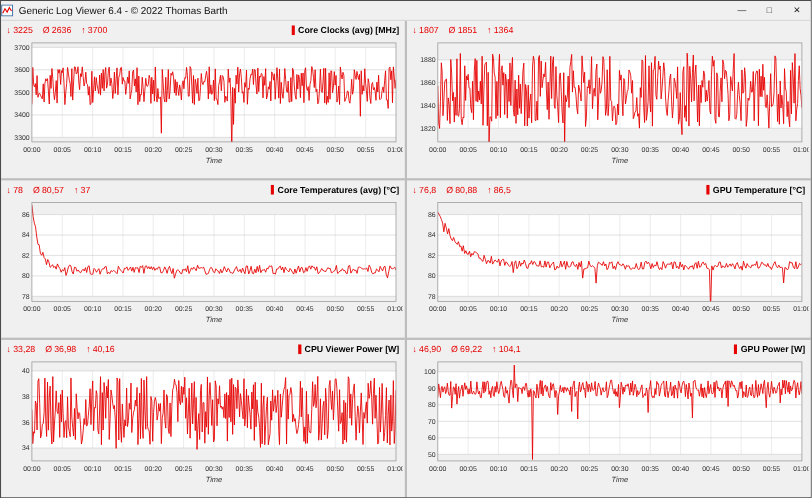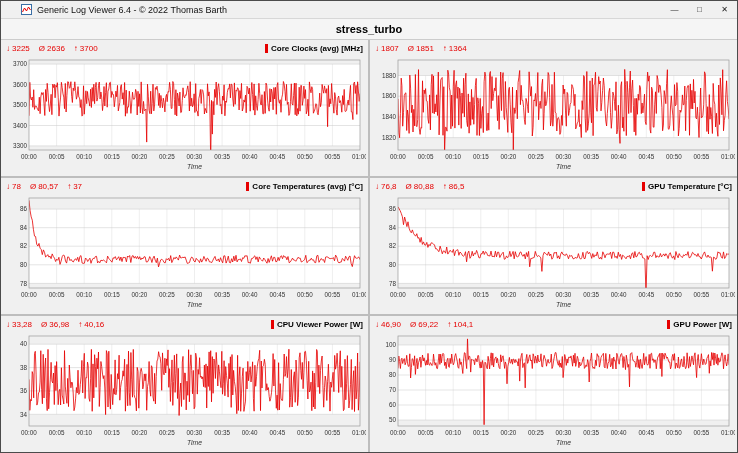--- a/index.html
+++ b/index.html
@@ -1,21 +1,21 @@
 <!DOCTYPE html>
 <html><head>
 <meta charset="utf-8">
 <style>
   * { margin:0; padding:0; box-sizing:border-box; }
   html,body { background:#cfcfcf; }
   body { font-family:"Liberation Sans", sans-serif; }
   .window { width:738px; height:453px; border:1px solid #4b4b4b; background:#f0f0f0;
             display:flex; flex-direction:column; overflow:hidden; }
   .titlebar { height:18px; background:#f0f0f0; border-bottom:1px solid #d7d7d7;
-              display:flex; align-items:center; padding-left:20px; font-size:9px; color:#111; flex:0 0 auto;text-align:center; }
+              display:flex; align-items:center; padding-left:0; font-size:9px; color:#111; flex:0 0 auto;text-align:center; }
   .app-icon { width:11px; height:11px; margin-right:5px; flex:0 0 auto; display:block; }
   .win-btns { margin-left:auto; display:flex; height:100%; }
   .win-btn { width:25px; display:flex; align-items:center; justify-content:center;
              font-size:8px; color:#222; cursor:default; }
   .doc-title { height:21px; flex:0 0 auto; display:flex; align-items:center; justify-content:center;
                font-weight:bold; font-size:11px; color:#000; background:#f5f5f5; border-bottom:1px solid #cccccc; }
   .grid { flex:1 1 auto; display:grid; grid-template-columns:1fr 1fr; grid-template-rows:1fr 1fr 1fr;
           gap:2px; background:#bdbdbd; }
   .panel { background:#f0f0f0; padding:1px 2px; overflow:hidden; display:flex; flex-direction:column; }
   .panel-header { height:15px; flex:0 0 auto; display:flex; align-items:center;
@@ -38,21 +38,20 @@
       <polyline points="1.5,8 3.5,4 5.5,7 7.5,3 9.5,6" fill="none" stroke="#e60000" stroke-width="1"></polyline>
     </svg>
     <span>Generic Log Viewer 6.4 - © 2022 Thomas Barth</span>
     <div class="win-btns">
       <span class="win-btn">—</span>
       <span class="win-btn">□</span>
       <span class="win-btn">✕</span>
     </div>
   </div>
 
-  <div class="doc-title">stress_turbo</div>
 
   <div class="grid">
 
     <section class="panel">
       <div class="panel-header">
         <div class="stats">
           <span class="stat">
               <span>↓</span>
               <span>3225</span>
             </span>

